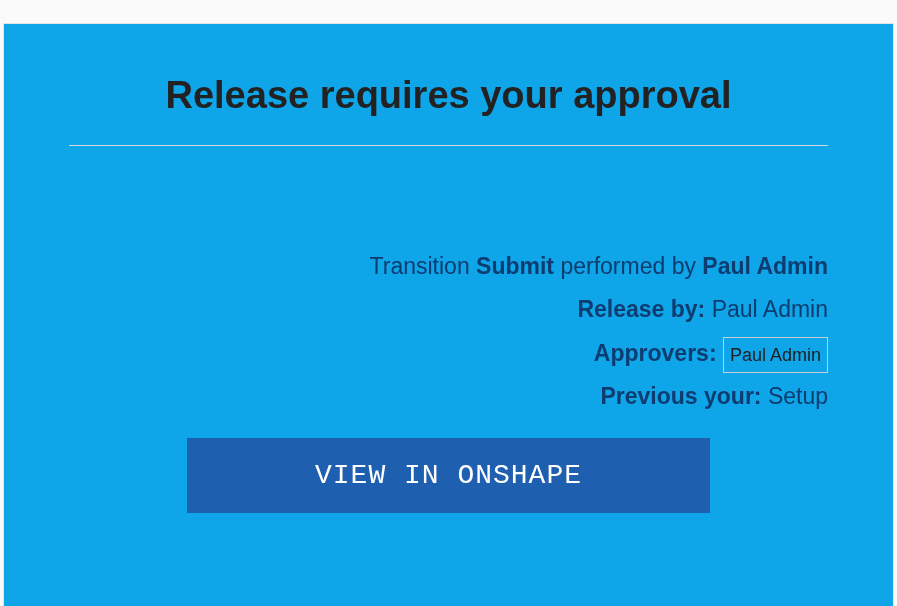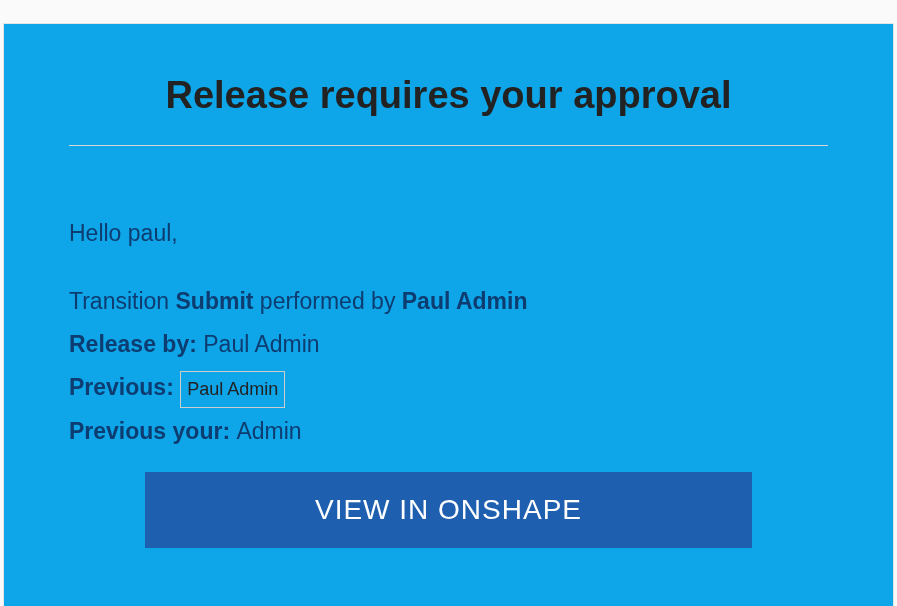--- a/index.html
+++ b/index.html
@@ -42,20 +42,21 @@
       line-height: 1.5;
       margin-bottom: 30px;
     }
     .meta {
       color: #0d3c70;
       font-size: 23px;
       line-height: 1.8;
     }
     .meta .line {
       margin-bottom: 2px;
+      text-align: right;
     }
     .bold {
       font-weight: bold;
     }
     .chip {
       display: inline-block;
       border: 1px solid #ccc;
       font-size: 18px;
       color: #222;
       padding: 1px 6px;
@@ -66,52 +67,51 @@
       text-align: center;
       margin-top: 18px;
     }
     .cta-button {
       display: inline-block;
       background: #1f5fb0;
       color: #ffffff;
       font-size: 28px;
       letter-spacing: 1px;
       padding: 22px 40px;
-      width: 607px;
+      width: 523px;
       text-align: center;
       border: none;
       cursor: pointer;
-      font-family: Liberation Sans, sans-serif;
+      font-family: Liberation Mono, monospace;
     }
   </style>
 </head>
 <body>
 
 <div class="card">
 
   <h1 class="title">Release requires your approval</h1>
 
   <hr class="divider">
 
   <div class="body-text">
-    <div>Hello paul,</div>
   </div>
 
   <div class="meta">
     <div class="line">
       <span>Transition </span><span class="bold">Submit</span><span> performed by </span><span class="bold">Paul Admin</span>
     </div>
     <div class="line">
       <span class="bold">Release by: </span><span>Paul Admin</span>
     </div>
     <div class="line">
-      <span class="bold">Previous: </span><span class="chip">Paul Admin</span>
+      <span class="bold">Approvers: </span><span class="chip">Paul Admin</span>
     </div>
     <div class="line">
-      <span class="bold">Previous your: </span><span>Admin</span>
+      <span class="bold">Previous your: </span><span>Setup</span>
     </div>
   </div>
 
   <div class="button-wrap">
     <button class="cta-button">VIEW IN ONSHAPE</button>
   </div>
 
 </div>
 
 </body></html>

